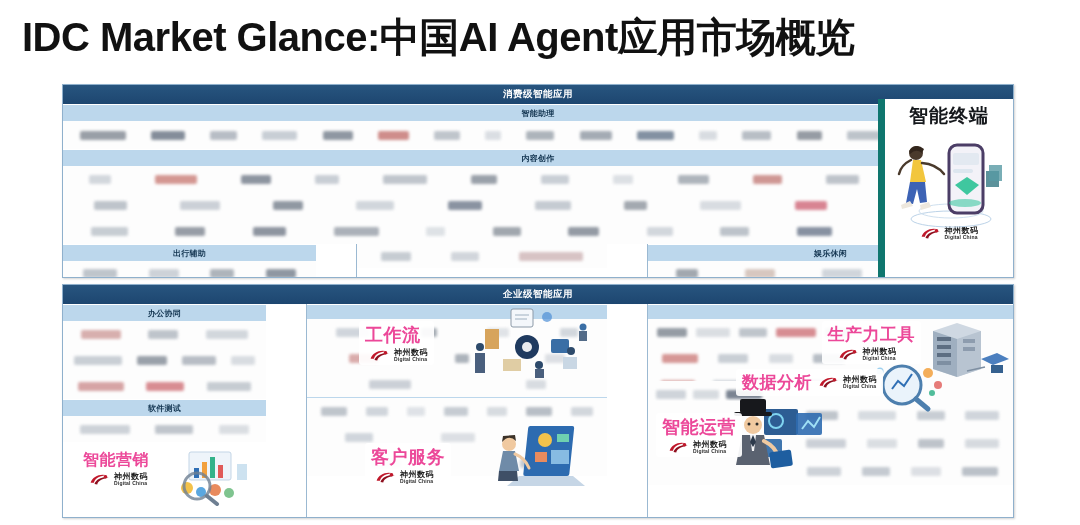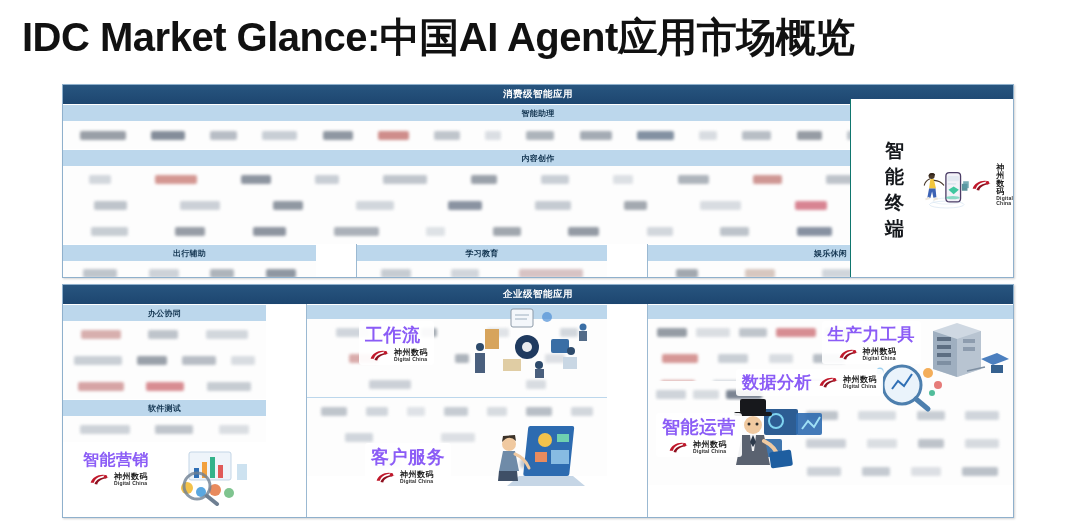--- a/index.html
+++ b/index.html
@@ -60,40 +60,39 @@
   .col + .col{border-left:1px solid #9bb9d2;}
   
   .feature{
     position:absolute;
     display:flex;align-items:center;gap:6px;
     background:rgba(255,255,255,.93);
     padding:2px 6px;border-radius:3px;
     z-index:5;
   }
   .feature .flabel{
-    font-size:16px;font-weight:bold;color:#8b5cf6;
+    font-size:16px;font-weight:bold;color:#ec4899;
     white-space:nowrap;letter-spacing:.5px;
     text-shadow:0 1px 0 #fff;
   }
   .dc-logo{display:flex;align-items:center;gap:3px;}
   .dc-mark{width:22px;height:15px;flex:0 0 auto;}
   .dc-text{display:flex;flex-direction:column;line-height:1;}
   .dc-cn{font-size:8px;font-weight:bold;color:#1a1a1a;letter-spacing:.5px;}
   .dc-en{font-size:5px;font-weight:bold;color:#2a2a2a;letter-spacing:.2px;}
   .feature.stacked{flex-direction:column;align-items:flex-start;gap:1px;}
   
   .illus{position:absolute;z-index:4;pointer-events:none;}
   
   .sidepanel{
     position:absolute;right:0;top:0;width:128px;height:100%;
     background:#ffffff;
-    display:flex;flex-direction:row;align-items:center;justify-content:flex-start;
+    display:flex;flex-direction:column;align-items:center;justify-content:flex-start;
     z-index:6;
-    border-left:1px solid #0f766e;
-    padding-left:34px;
+    border-left:7px solid #0f766e;
   }
 </style>
 </head>
 <body>
 
 <div id="page-title">IDC Market Glance:中国AI Agent应用市场概览</div>
 
 <div class="board">
 
   <div class="panel" style="height:192px;">
@@ -170,21 +169,20 @@
         <div class="band-sub">出行辅助</div>
         <div class="logorow" style="height:18px;">
           <span class="logo" style="width:34px;background:#9aa3ae;"></span>
           <span class="logo" style="width:30px;background:#b0b8c2;"></span>
           <span class="logo" style="width:24px;background:#7e8894;"></span>
           <span class="logo" style="width:30px;background:#4d5a6b;"></span>
         </div>
 
       </div>
       <div class="col" style="flex:0 0 250px;">
-        <div class="band-sub">学习教育</div>
         <div class="logorow" style="height:18px;">
           <span class="logo" style="width:30px;background:#a6afb9;"></span>
           <span class="logo" style="width:28px;background:#b7bec7;"></span>
           <span class="logo" style="width:64px;background:#c1a0a2;"></span>
         </div>
 
       </div>
       <div class="col">
         <div class="band-sub">娱乐休闲</div>
         <div class="logorow" style="height:18px;padding-right:130px;">

